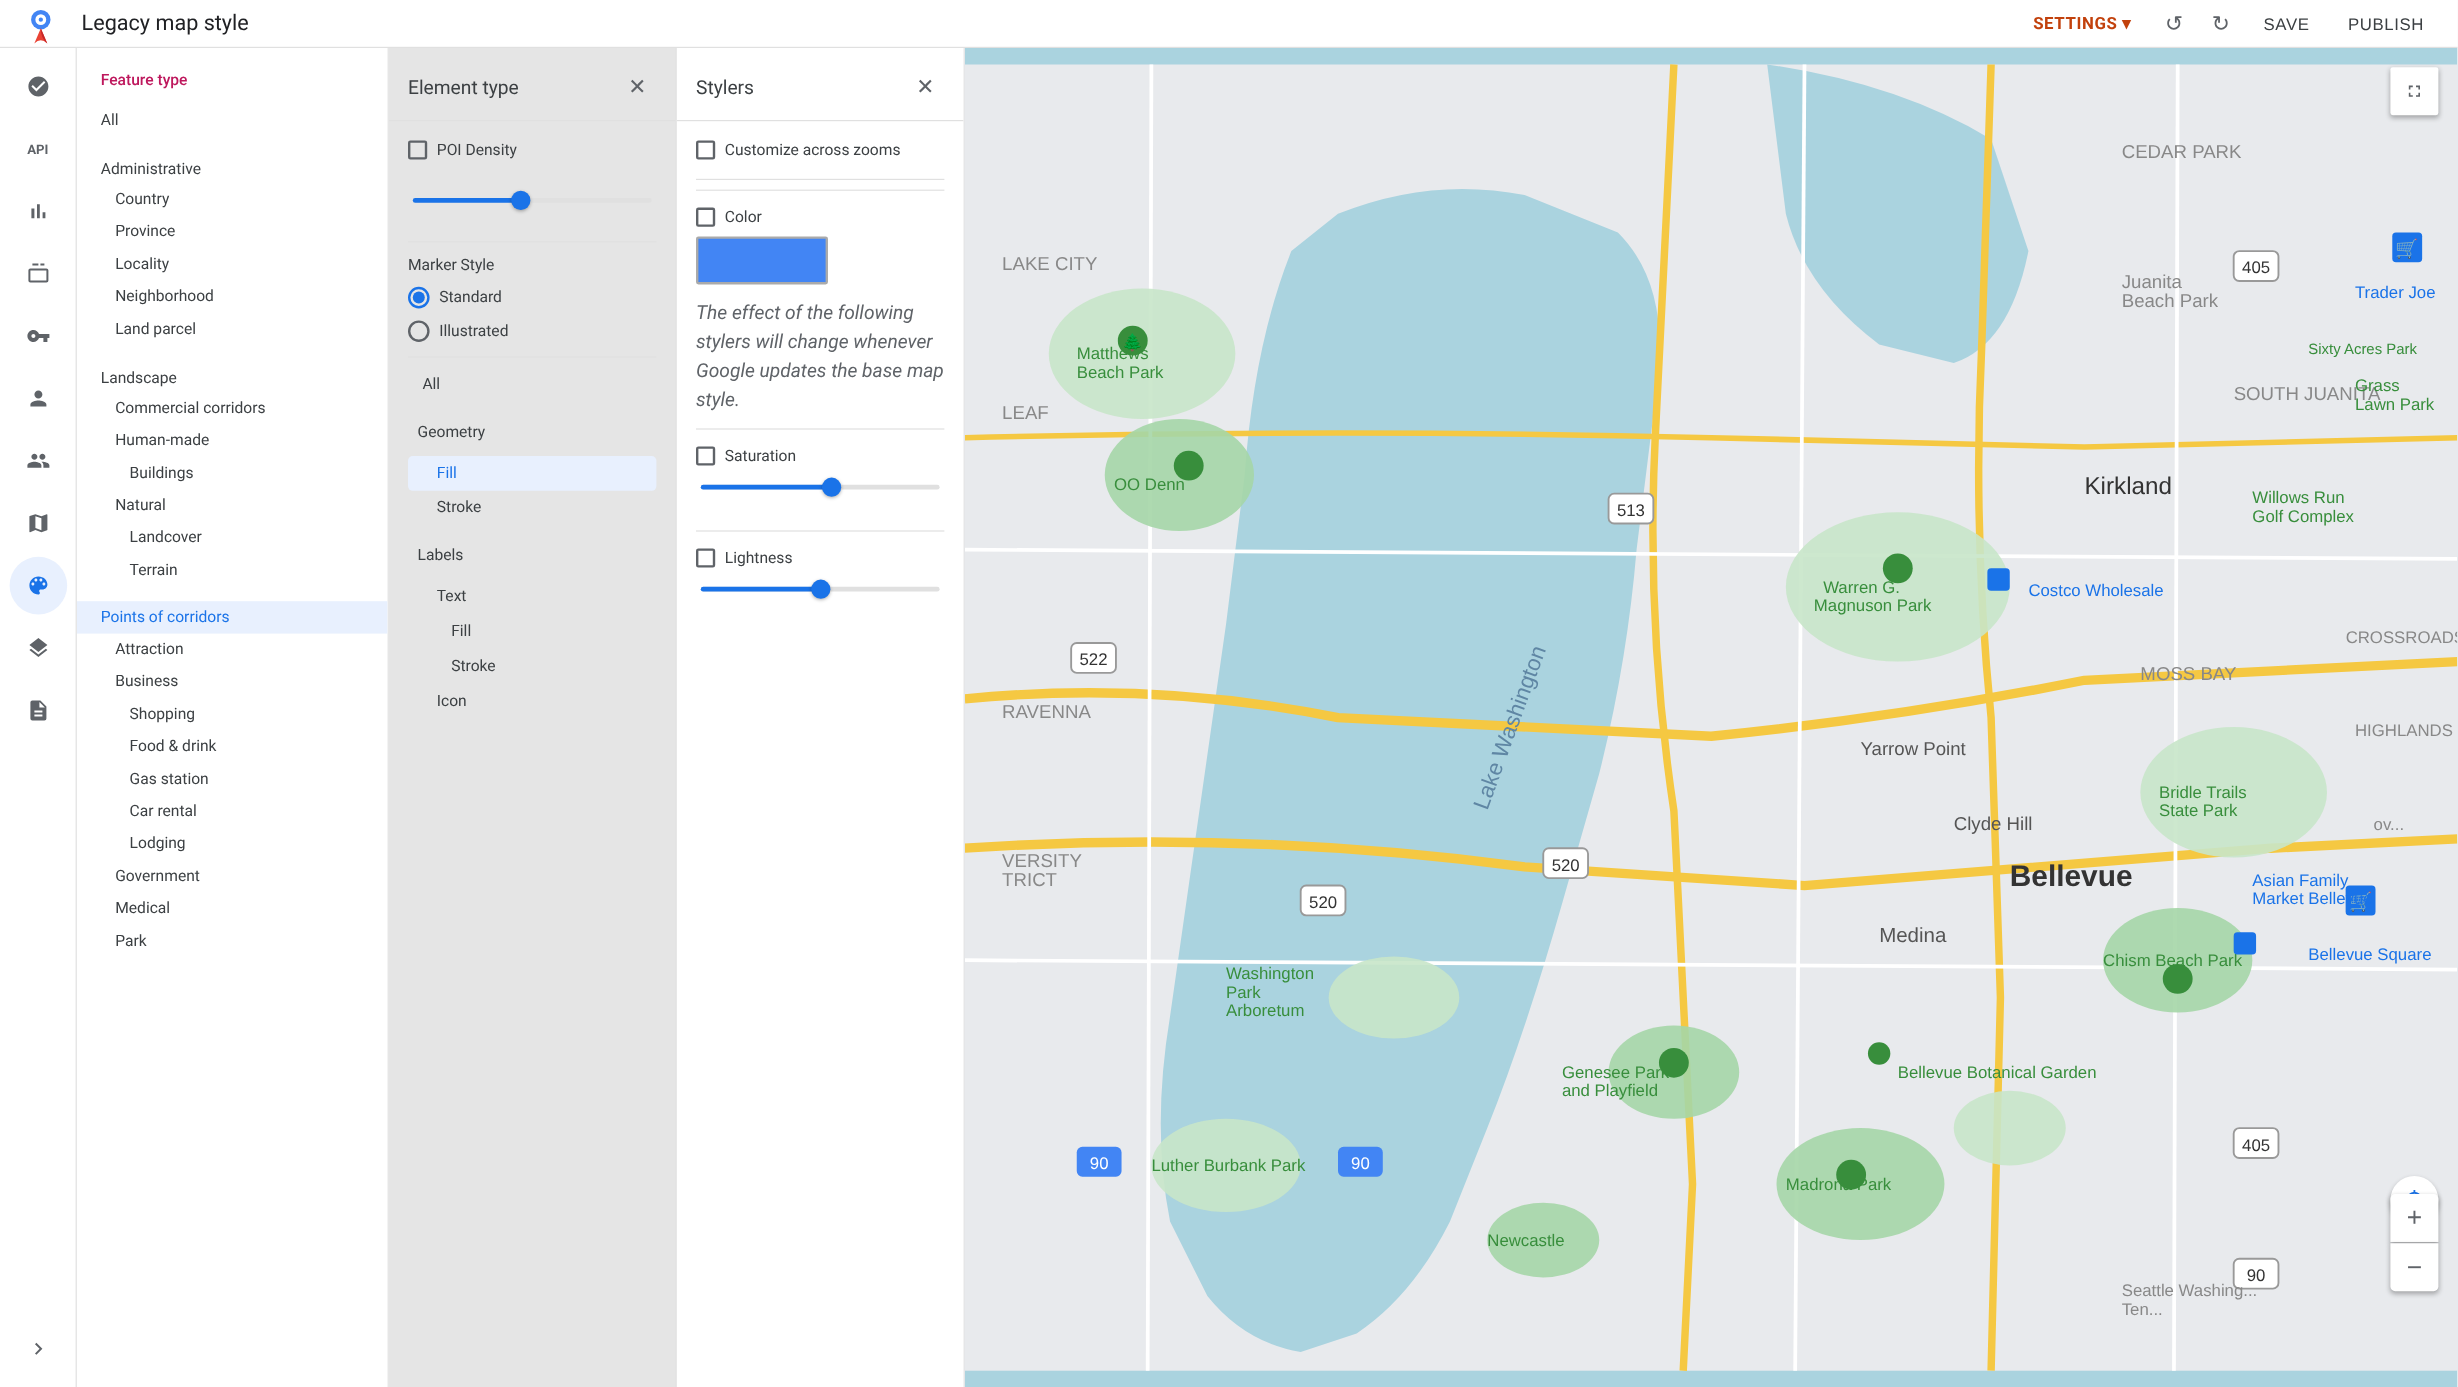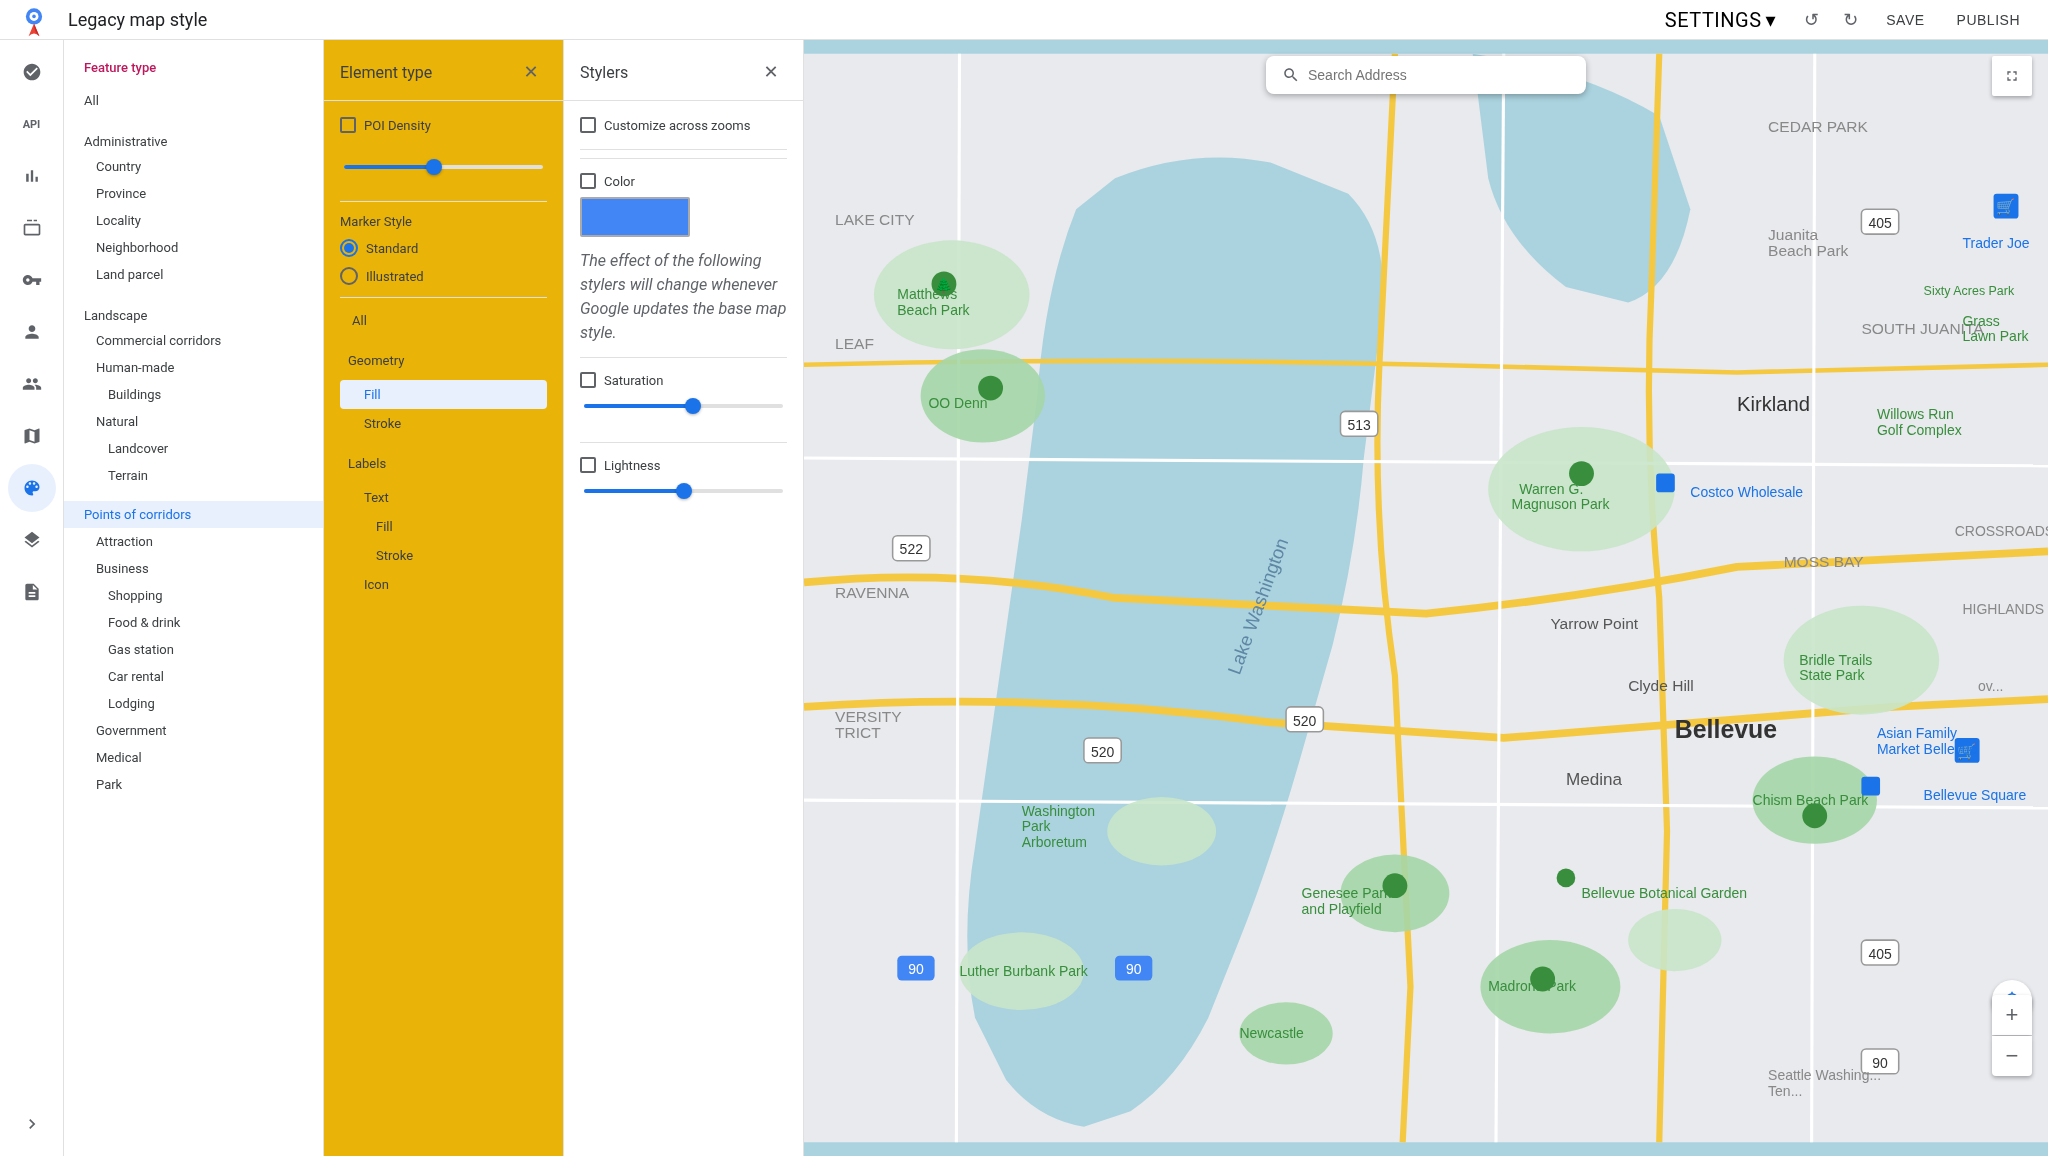--- a/index.html
+++ b/index.html
@@ -7,21 +7,21 @@
 
     
     #topbar {
       display: flex; align-items: center; height: 40px; border-bottom: 1px solid #e0e0e0;
       padding: 0 16px; background: #fff; z-index: 10;
     }
     #topbar .logo { width: 36px; height: 36px; margin-right: 16px; }
     #topbar .title { font-size: 18px; color: #202124; flex: 1; font-weight: 400; }
     #topbar .top-actions { display: flex; align-items: center; gap: 8px; }
     #topbar .settings-btn {
-      color: #000000; font-size: 20px; font-weight: 400; display: flex; align-items: center; gap: 4px;
+      color: #c2410c; font-size: 14px; font-weight: 700; display: flex; align-items: center; gap: 4px;
       cursor: pointer; padding: 8px 12px; border-radius: 4px; letter-spacing: 0.5px;
     }
     .topbar-icon-btn {
       background: none; border: none; cursor: pointer; padding: 8px;
       color: #5f6368; font-size: 18px; border-radius: 50%;
       display: flex; align-items: center; justify-content: center;
     }
     .topbar-text-btn {
       background: none; border: none; cursor: pointer; padding: 8px 12px;
       color: #3c4043; font-size: 14px; font-weight: 500; letter-spacing: 0.5px;
@@ -58,21 +58,21 @@
     .feature-item.active { background: #e8f0fe; color: #1a73e8; }
     .feature-item.indent-1 { padding-left: 32px; }
     .feature-item.indent-2 { padding-left: 44px; }
     .feature-section-header {
       padding: 8px 20px 4px; color: #3c4043; font-size: 13px; font-weight: 400;
     }
     .section-divider { height: 12px; }
 
     
     #element-panel {
-      width: 240px; background: #eab308; border-right: 1px solid #e0e0e0;
+      width: 240px; background: #e5e5e5; border-right: 1px solid #e0e0e0;
       overflow-y: auto; display: flex; flex-direction: column;
     }
     #element-panel .panel-header {
       display: flex; align-items: center; justify-content: space-between;
       padding: 16px 16px 12px; border-bottom: 1px solid #e0e0e0; flex-shrink: 0;
     }
     #element-panel .panel-header-title { font-size: 16px; color: #3c4043; }
     .close-btn {
       background: none; border: none; cursor: pointer; color: #5f6368;
       font-size: 18px; width: 32px; height: 32px; display: flex; align-items: center; justify-content: center;
@@ -556,26 +556,20 @@
         <text x="740" y="310" font-family="Arial" font-size="9" fill="#888">CROSSROADS</text>
 
         <text x="720" y="155" font-family="Arial" font-size="8" fill="#388e3c">Sixty Acres Park</text>
 
         <text x="745" y="360" font-family="Arial" font-size="9" fill="#888">HIGHLANDS</text>
 
         <text x="755" y="410" font-family="Arial" font-size="9" fill="#888">ov...</text>
       </svg>
 
       
-      <div class="map-search">
-        <svg width="18" height="18" viewBox="0 0 24 24" fill="#5f6368">
-          <path d="M15.5 14h-.79l-.28-.27C15.41 12.59 16 11.11 16 9.5 16 5.91 13.09 3 9.5 3S3 5.91 3 9.5 5.91 16 9.5 16c1.61 0 3.09-.59 4.23-1.57l.27.28v.79l5 4.99L20.49 19l-4.99-5zm-6 0C7.01 14 5 11.99 5 9.5S7.01 5 9.5 5 14 7.01 14 9.5 11.99 14 9.5 14z"></path>
-        </svg>
-        <input type="text" placeholder="Search Address" style="">
-      </div>
 
       
       <button class="fullscreen-btn">
         <svg width="16" height="16" viewBox="0 0 24 24" fill="#5f6368">
             <path d="M7 14H5v5h5v-2H7v-3zm-2-4h2V7h3V5H5v5zm12 7h-3v2h5v-5h-2v3zM14 5v2h3v3h2V5h-5z"></path>
           </svg>
       </button>
 
       
       <button class="map-location-btn">

